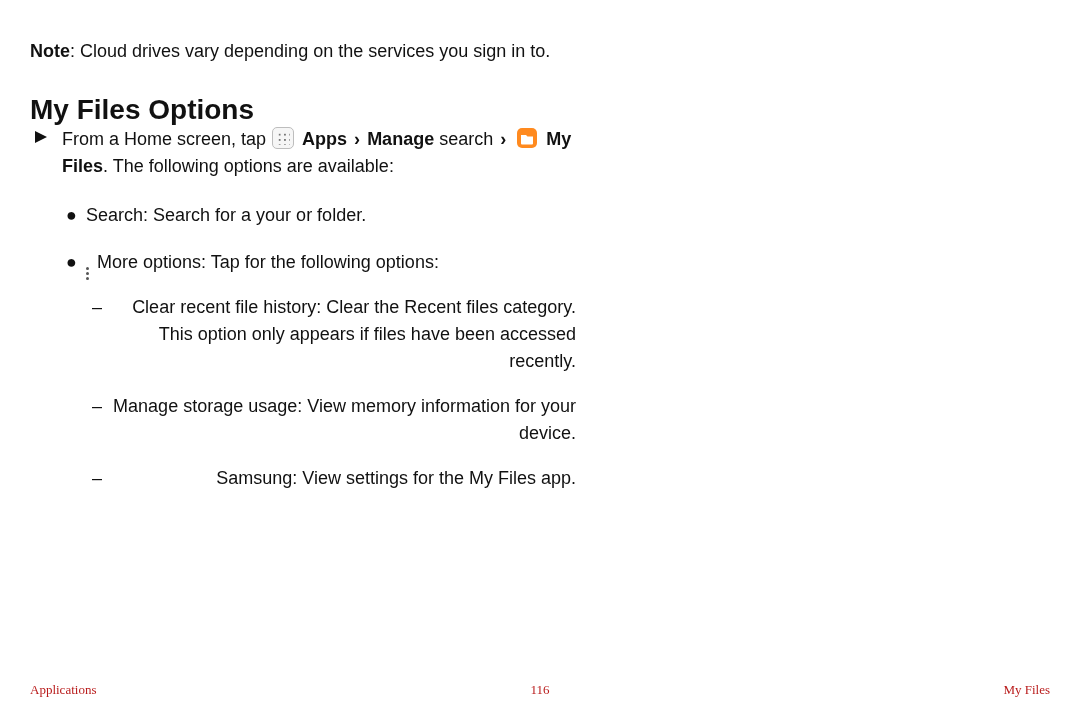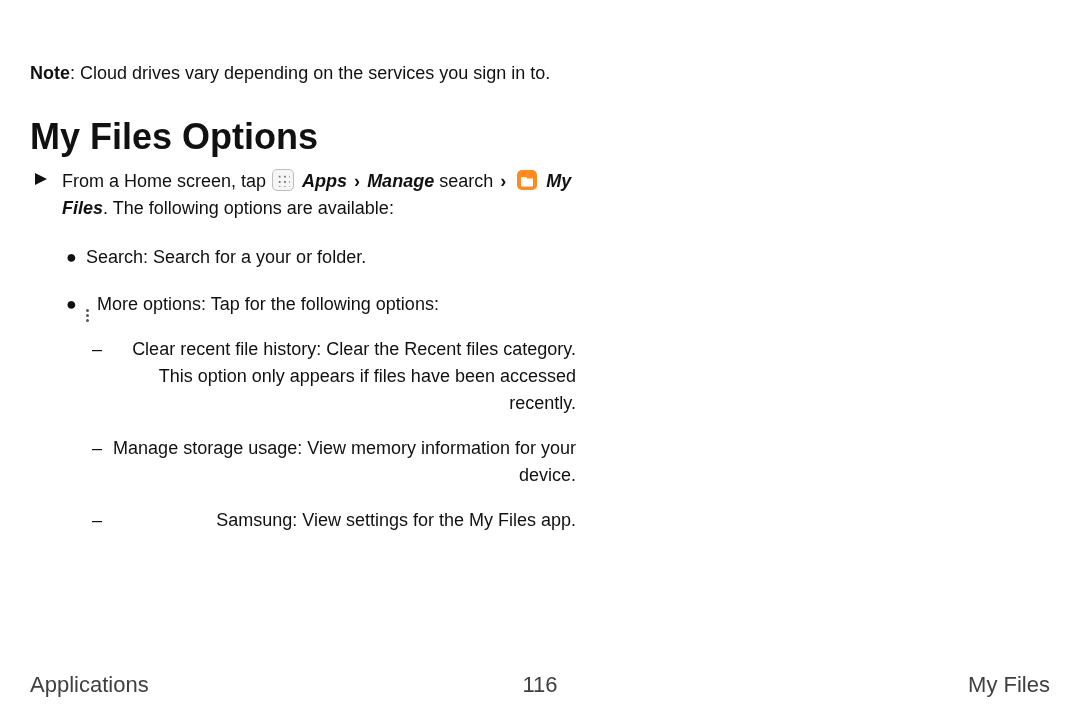--- a/index.html
+++ b/index.html
@@ -1,43 +1,43 @@
 <!DOCTYPE html>
 <html><head>
 <meta charset="utf-8">
 <style>
   * { box-sizing: border-box; margin: 0; padding: 0; }
   html, body { width: 1080px; height: 720px; background: #fff; font-family: Arial, Helvetica, sans-serif; color: #111; }
-  .page { position: relative; width: 1080px; height: 720px; padding: 60px 30px 0 30px; }
+  .page { position: relative; width: 1080px; height: 720px; padding: 38px 30px 0 30px; }
   .note-block { font-size: 18px; line-height: 1.45; max-width: 540px; margin-bottom: 30px; }
   .note-block .bold { font-weight: 700; }
-  .heading { font-size: 36px; font-weight: 700; margin-bottom: 10px; }
+  .heading { font-size: 28px; font-weight: 700; }
   .sub { font-size: 18px; line-height: 1.45; max-width: 540px; margin-bottom: 25px; }
   .step { display: flex; align-items: flex-start; font-size: 18px; line-height: 1.5; max-width: 540px; margin-left: 4px; }
   .step .arrow { flex: 0 0 auto; width: 28px; }
   .step .arrow svg { display: block; margin-top: 4px; }
   .step .step-body { flex: 1; }
-  .step .bold { font-weight: 700; font-style: italic; }
+  .step .bold { font-weight: 700; }
   .apps-icon { display: inline-block; vertical-align: -4px; width: 22px; height: 22px; border: 1px solid #bdbdbd; border-radius: 5px; background: #f6f6f6; position: relative; margin: 0 3px 0 1px; }
   .apps-icon::before { content: ""; position: absolute; inset: 3px; background-image: radial-gradient(circle, #777 1.1px, transparent 1.2px); background-size: 5.3px 5.3px; background-position: 1px 1px; }
   .chev { display: inline-block; padding: 0 2px; font-weight: 700; }
   .folder-icon { display: inline-block; vertical-align: -4px; width: 22px; height: 22px; margin: 0 3px; position: relative; }
   .folder-icon svg { display: block; }
   .bullets { margin-top: 22px; margin-left: 36px; max-width: 510px; }
   .bitem { display: flex; align-items: flex-start; font-size: 18px; line-height: 1.5; margin-bottom: 20px; }
   .bitem .dot { flex: 0 0 20px; font-size: 18px; line-height: 1.5; }
   .bitem .body { flex: 1; }
   .more-icon { display: inline-flex; flex-direction: column; gap: 2px; vertical-align: -2px; margin-right: 3px; }
   .more-icon span { width: 3px; height: 3px; background: #555; border-radius: 50%; display: block; }
   .sublist { margin-top: 14px; }
   .subitem { display: flex; align-items: flex-start; font-size: 18px; line-height: 1.5; margin-bottom: 18px; margin-left: 6px; }
   .subitem .dash { flex: 0 0 20px; font-weight: 400; }
   .subitem .body { flex: 1; text-align: right; }
   .bold { font-weight: 400; }
-  .footer { position: absolute; left: 0; right: 0; bottom: 22px; display: flex; justify-content: space-between; align-items: center; padding: 0 30px; font-size: 22px; color: #404040; }
+  .footer { position: absolute; left: 0; right: 0; bottom: 22px; display: flex; justify-content: space-between; align-items: center; padding: 0 30px; font-size: 13px; color: #b91c1c; font-family: Liberation Serif, serif; }
   .footer .center { position: absolute; left: 50%; transform: translateX(-50%); }
 </style>
 </head>
 <body>
 
 <div class="page">
 
   <p class="note-block">
     <span class="bold">Note</span><span>: Cloud drives vary depending on the services you sign in to.</span>
   </p>

